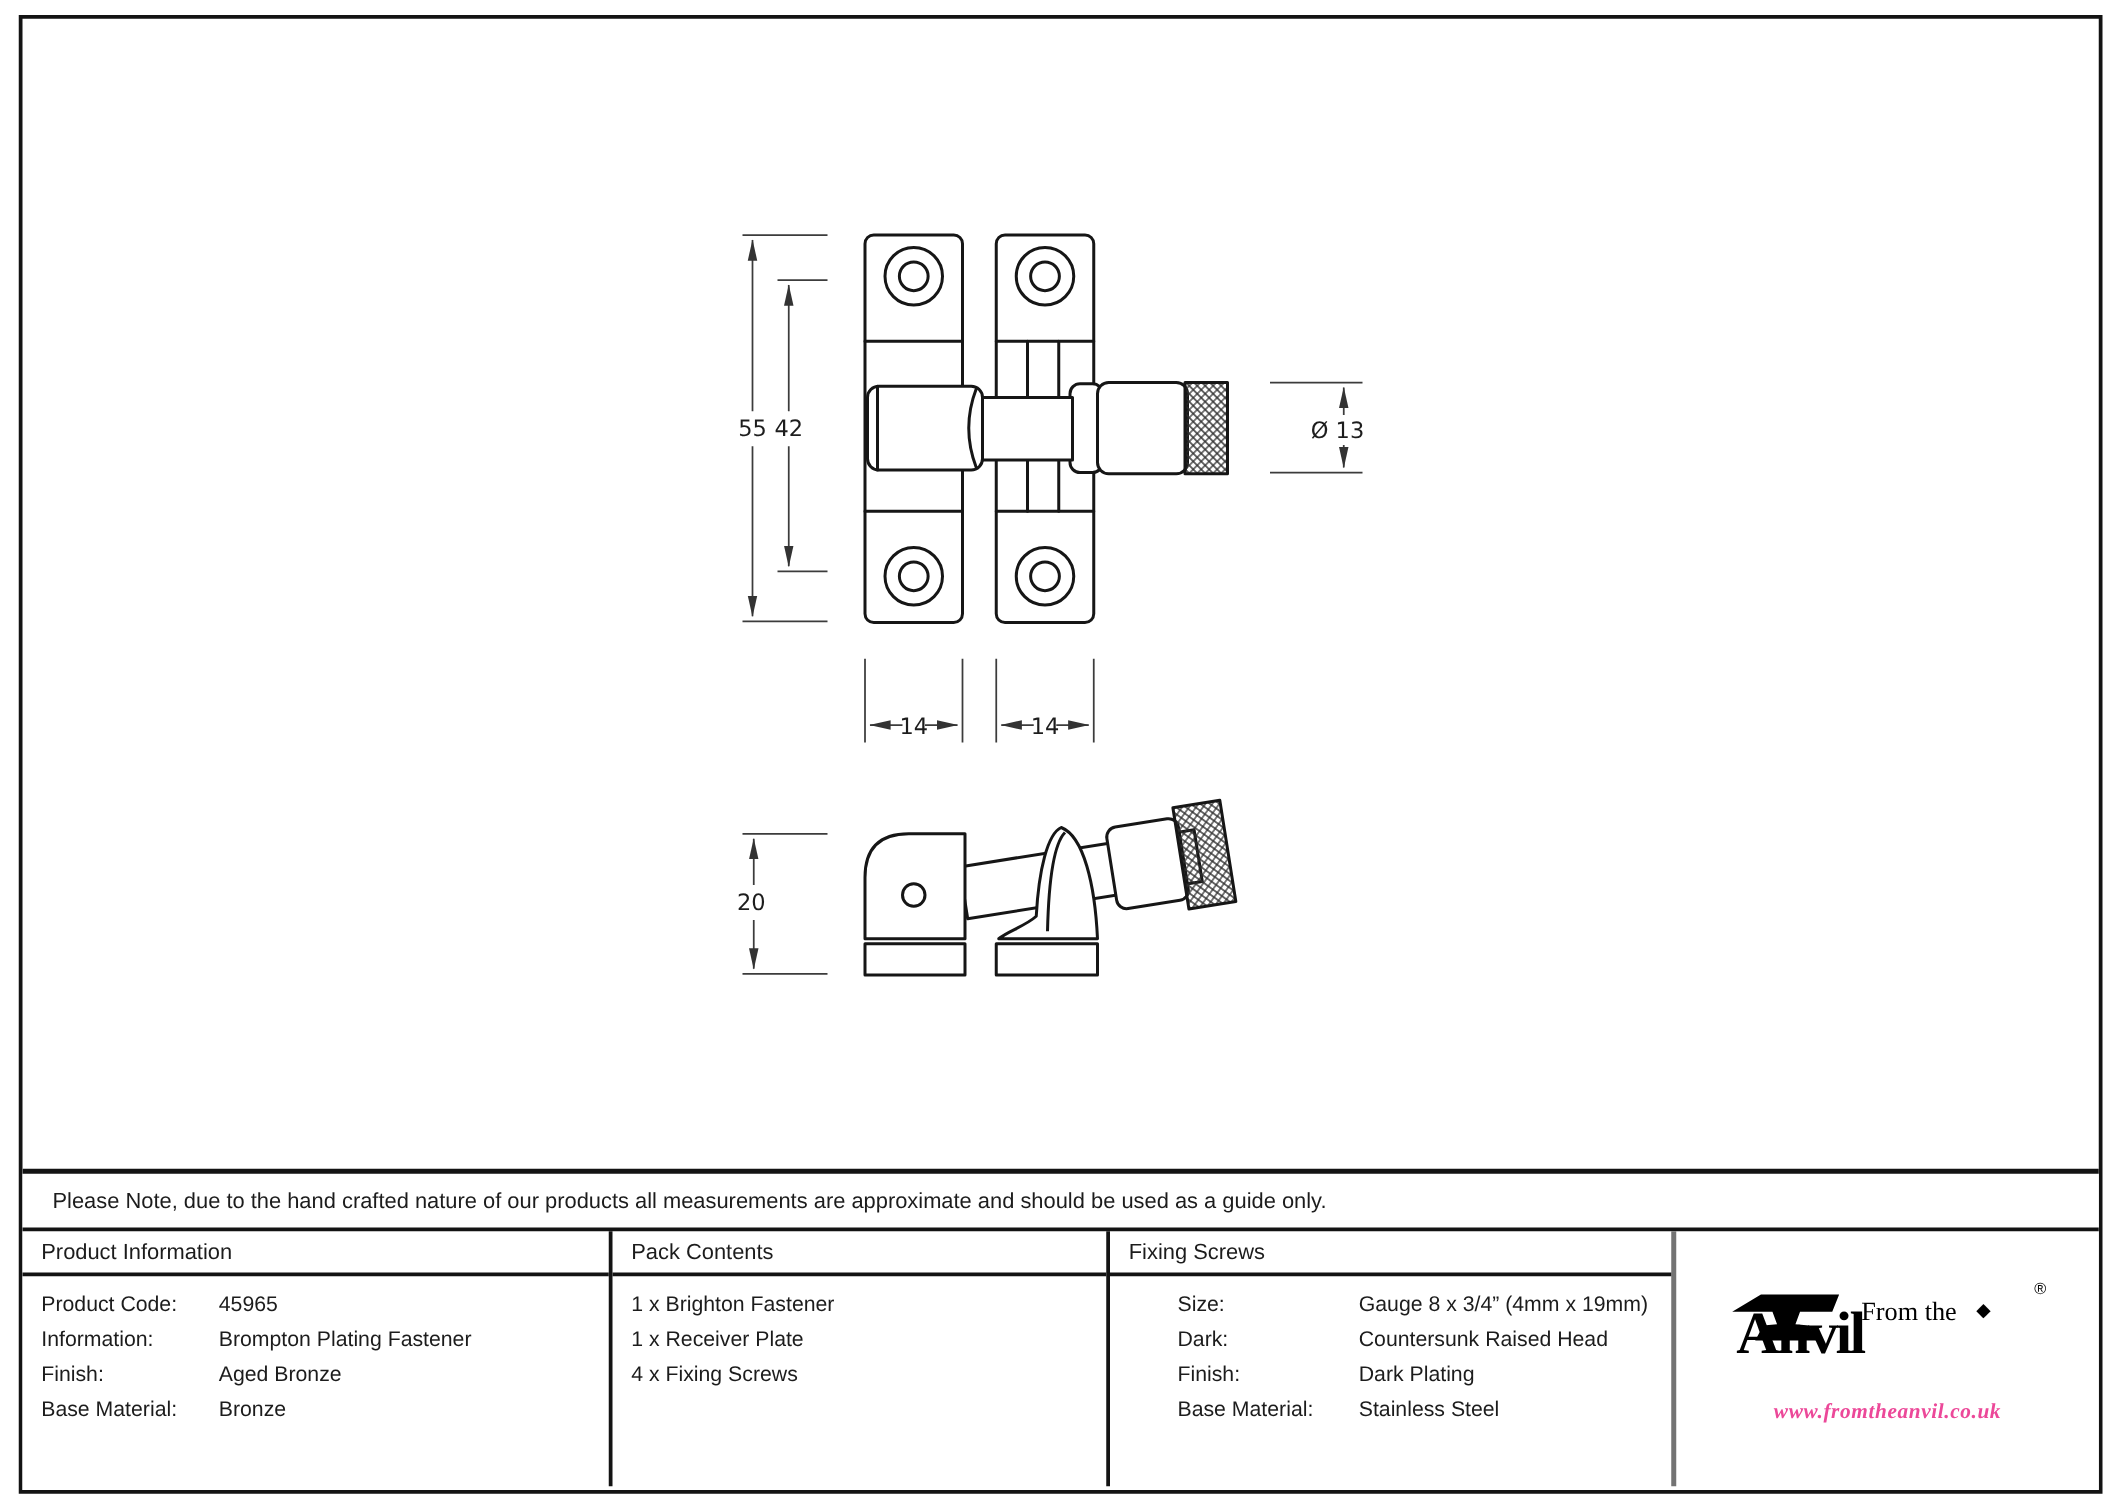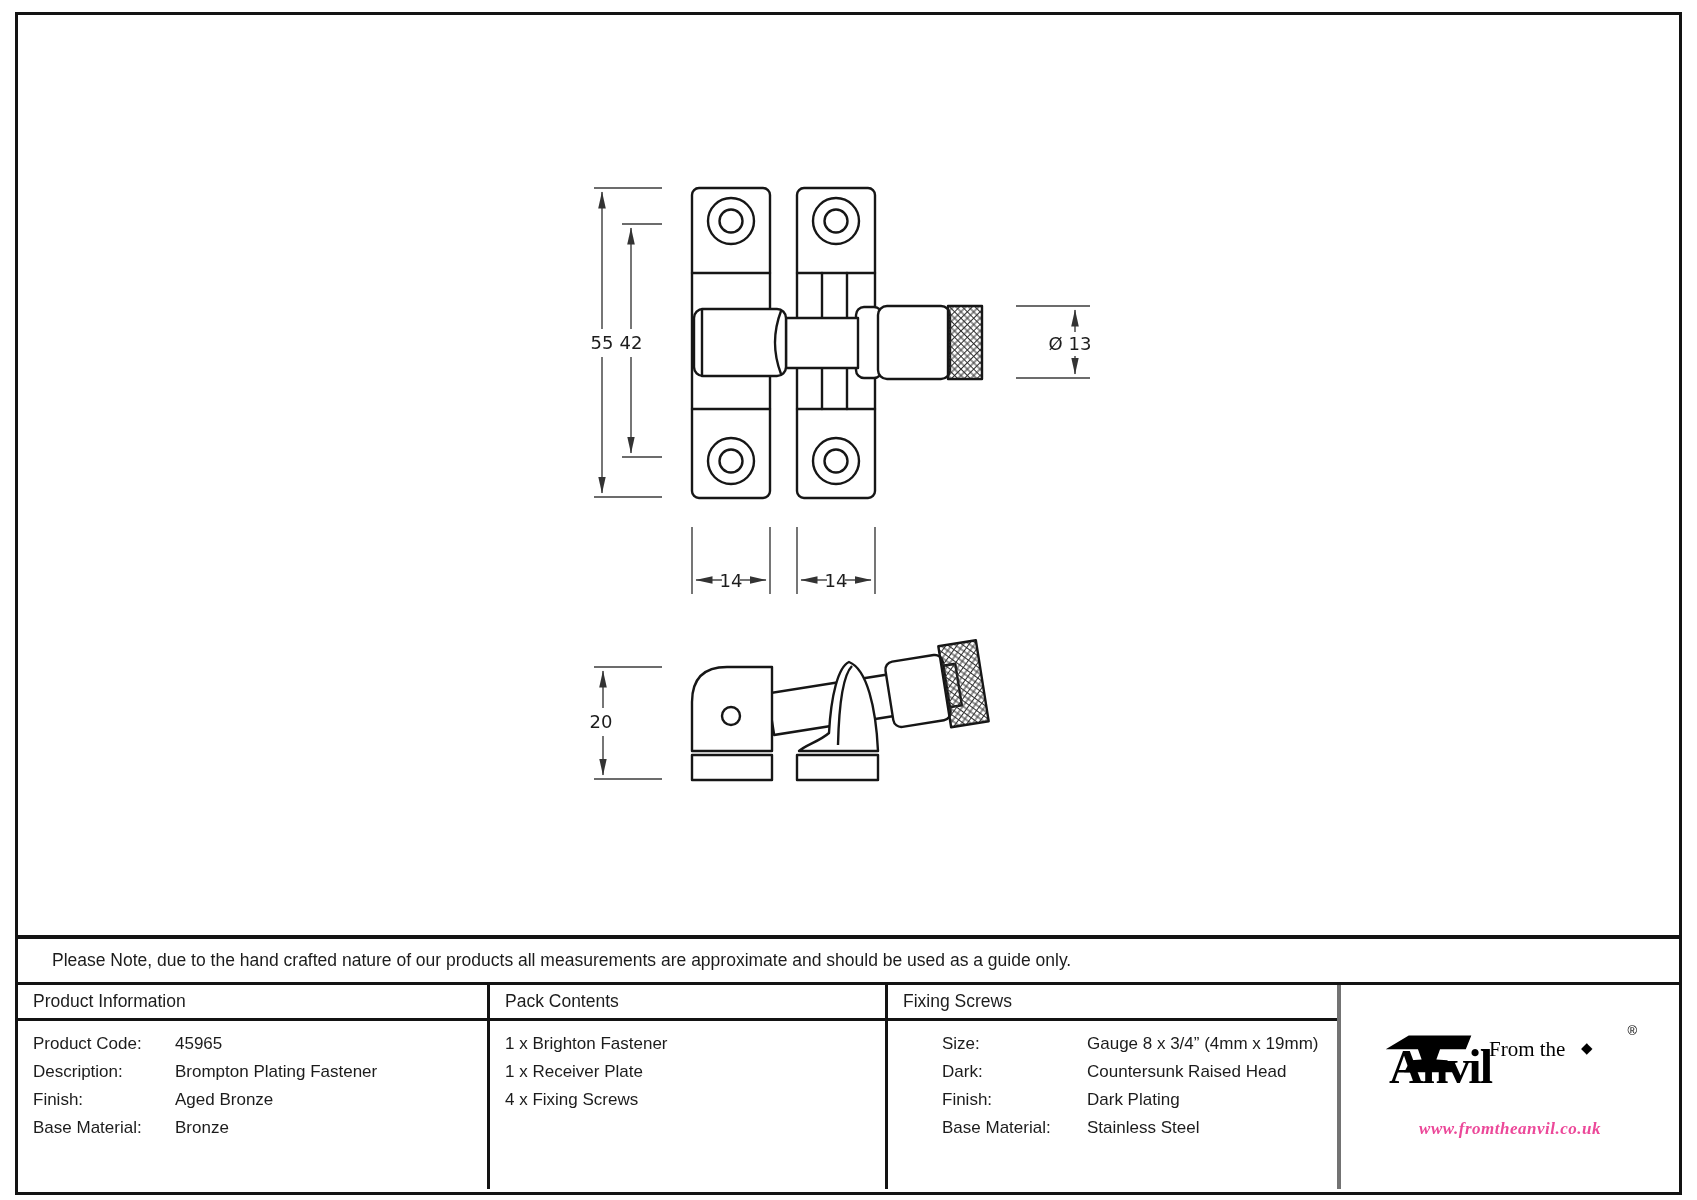--- a/index.html
+++ b/index.html
@@ -2,21 +2,21 @@
 <html><head>
 <meta charset="utf-8">
 <style>
   html,body{margin:0;padding:0;background:#fff;}
   body{width:1697px;height:1200px;position:relative;font-family:"Liberation Sans",sans-serif;color:#1c1c1c;}
   .frame{position:absolute;left:15px;top:12px;width:1667px;height:1183px;border:3px solid #131313;box-sizing:border-box;}
   svg.drawing{position:absolute;left:0;top:0;width:1697px;height:1200px;}
   .dim-text{font-family:"DejaVu Sans","Liberation Sans",sans-serif;font-size:18px;fill:#1d1d1d;}
   
   .bottom{position:absolute;left:0;right:0;top:920px;height:257px;border-top:4px solid #131313;box-sizing:border-box;background:#fff;}
-  .note-row{height:46px;border-bottom:3px solid #131313;box-sizing:border-box;display:flex;align-items:center;padding-left:34px;font-size:17.5px;}
+  .note-row{height:46px;border-bottom:3px solid #131313;box-sizing:border-box;display:flex;align-items:center;padding-left:24px;font-size:17.5px;}
   .table-row{display:flex;height:204px;}
   .tcol{box-sizing:border-box;height:100%;}
   .tcol.c1{width:472px;border-right:3px solid #131313;}
   .tcol.c2{width:398px;border-right:3px solid #131313;}
   .tcol.c3{width:453px;border-right:4px solid #737373;}
   .tcol.c4{flex:1;display:flex;align-items:center;justify-content:center;}
   .cell-header{height:36px;border-bottom:3px solid #131313;box-sizing:border-box;display:flex;align-items:center;padding-left:15px;font-size:17.5px;}
   .cell-body{padding:9px 6px 0 15px;font-size:17px;line-height:28px;}
   .c3 .cell-body{padding-left:8px;margin-left:46px;}
   .kv{display:flex;}
@@ -120,21 +120,21 @@
     <div class="table-row">
 
       <div class="tcol c1">
         <div class="cell-header">Product Information</div>
         <div class="cell-body">
           <div class="kv">
             <span class="k">Product Code:</span>
             <span class="v">45965</span>
           </div>
           <div class="kv">
-            <span class="k">Description:</span>
+            <span class="k">Information:</span>
             <span class="v">Brompton Plating Fastener</span>
           </div>
           <div class="kv">
             <span class="k">Finish:</span>
             <span class="v">Aged Bronze</span>
           </div>
           <div class="kv">
             <span class="k">Base Material:</span>
             <span class="v">Bronze</span>
           </div>

